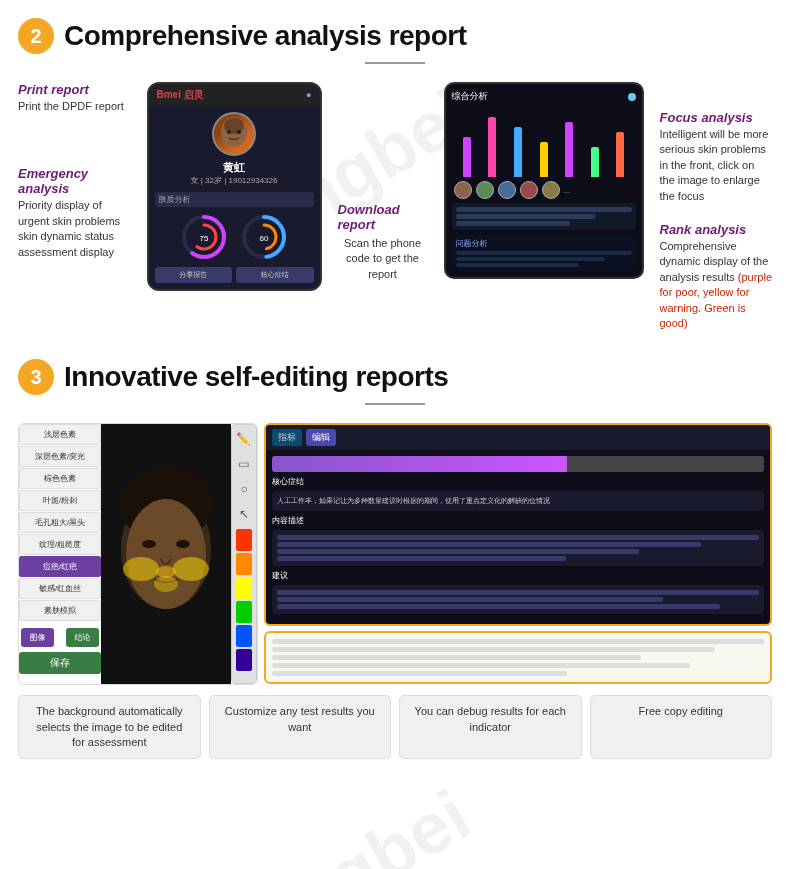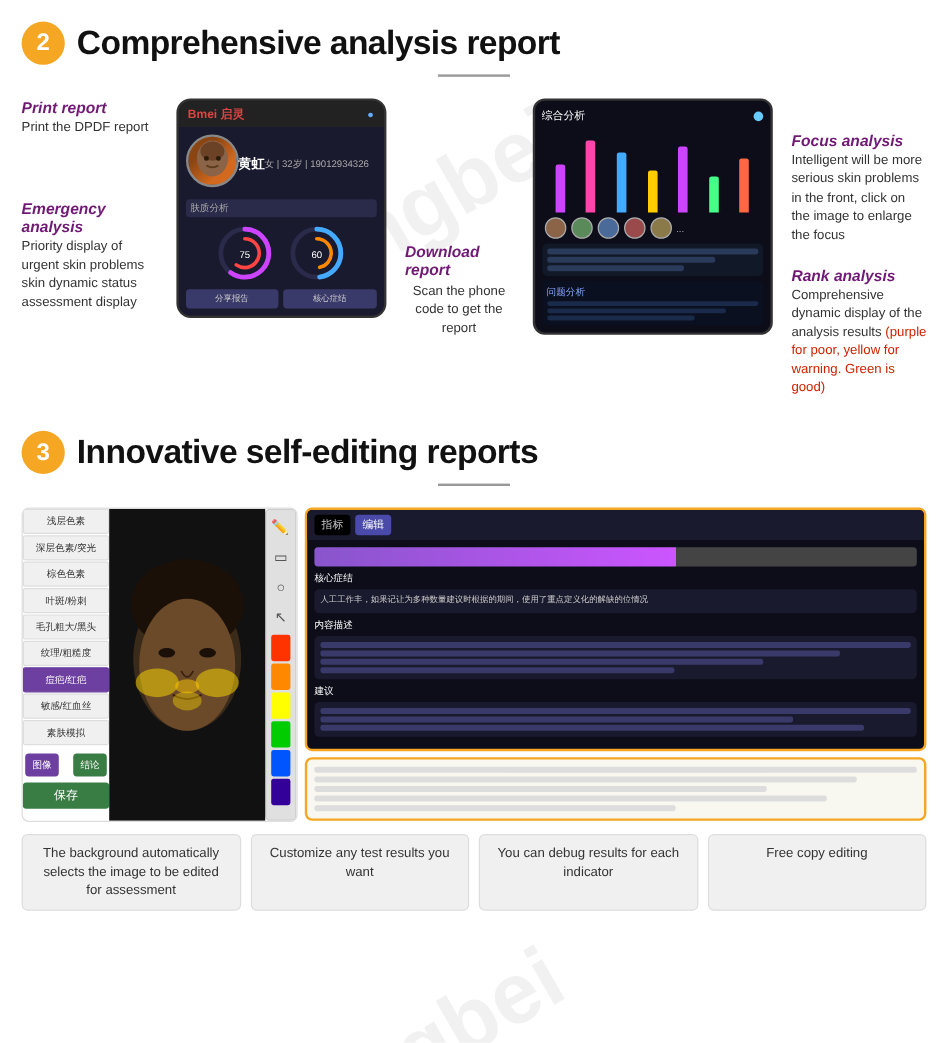--- a/index.html
+++ b/index.html
@@ -100,20 +100,21 @@
       font-size: 9px;
       color: #aaa;
     }
     .phone-logo { color: #d44; font-weight: bold; font-size: 10px; }
     .phone-content {
       padding: 6px;
       background: #1a1a2e;
     }
     .phone-avatar-row {
       display: flex;
+      flex-direction: column;
       align-items: center;
       margin-bottom: 6px;
     }
     .phone-avatar {
       width: 44px;
       height: 44px;
       border-radius: 50%;
       background: linear-gradient(135deg, #8B4513 30%, #D2691E 70%);
       border: 2px solid #888;
       display: flex;
@@ -259,21 +260,21 @@
       display: flex;
       gap: 4px;
       padding: 4px 6px;
       align-items: center;
     }
     .editor-tab {
       font-size: 9px;
       color: #ccc;
       padding: 2px 6px;
       border-radius: 3px;
-      background: #000000;
+      background: #0c4a6e;
     }
     .editor-tab.active { background: #4a4aaa; color: #fff; }
     .editor-content-area {
       padding: 6px;
     }
     .editor-text-block {
       background: #1a1a2e;
       border-radius: 4px;
       padding: 5px;
       margin-bottom: 4px;
@@ -311,21 +312,21 @@
       font-size: 12px;
       color: #555;
     }
     .swatch {
       width: 16px;
       height: 22px;
       border-radius: 2px;
     }
 
     .left-panel-items {
-      width: 72px;
+      width: 82px;
       display: flex;
       flex-direction: column;
       gap: 1px;
     }
     .left-panel-item {
       font-size: 8px;
       padding: 4px 4px;
       background: #f0f0f0;
       border: 1px solid #ddd;
       text-align: center;

